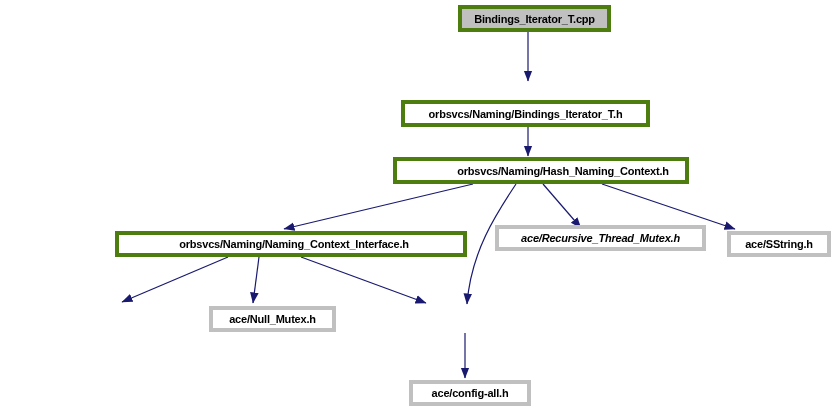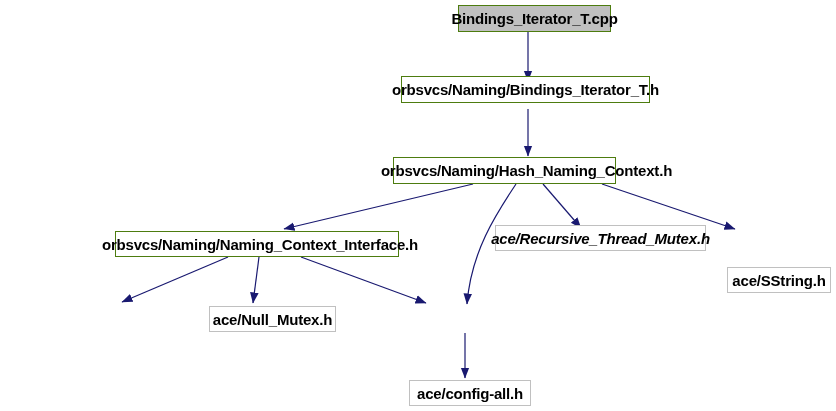--- a/index.html
+++ b/index.html
@@ -26,41 +26,41 @@
     stroke: #191970;
     stroke-width: 1.2;
   }
   #edges marker path {
     fill: #191970;
     stroke: none;
   }
   .node {
     position: absolute;
     box-sizing: border-box;
-    border: 1px solid #4d7c0f;
+    border: 4px solid #4d7c0f;
     background: #ffffff;
     color: #000000;
     display: flex;
     align-items: center;
     justify-content: center;
     font-weight: bold;
-    font-size: 15px;
+    font-size: 11px;
     white-space: nowrap;
     letter-spacing: -0.2px;
   }
   .node.root { background: #c0c0c0; }
   .node.leaf { border-color: #c0c0c0; }
 
   
   #n-cpp      { left: 458px; top:   5px; width: 153px; height: 27px; }
-  #n-bith     { left: 401px; top:  76px; width: 249px; height: 27px; text-align: right; }
-  #n-hash     { left: 393px; top: 157px; width: 223px; height: 27px; padding-left: 44px; }
-  #n-nci      { left: 115px; top: 231px; width: 284px; height: 26px; padding-left: 6px; }
+  #n-bith     { left: 401px; top:  100px; width: 249px; height: 27px; text-align: right; }
+  #n-hash     { left: 393px; top: 157px; width: 296px; height: 27px; padding-left: 44px; }
+  #n-nci      { left: 115px; top: 231px; width: 352px; height: 26px; padding-left: 6px; }
   #n-rtm      { left: 495px; top: 225px; width: 211px; height: 26px; font-style: italic; }
-  #n-sstring  { left: 727px; top: 231px; width: 104px; height: 26px; margin-top: 36px; }
+  #n-sstring  { left: 727px; top: 231px; width: 104px; height: 26px; }
   #n-cos      { left:   5px; top: 306px; width: 163px; height: 26px; }
   #n-null     { left: 188px; top: 306px; width: 127px; height: 26px; margin-left: 21px; }
   #n-export   { left: 341px; top: 306px; width: 254px; height: 27px; }
   #n-config   { left: 409px; top: 380px; width: 122px; height: 26px; text-align: center; }
 </style>
 </head>
 <body>
 
 <div id="graph">
 

